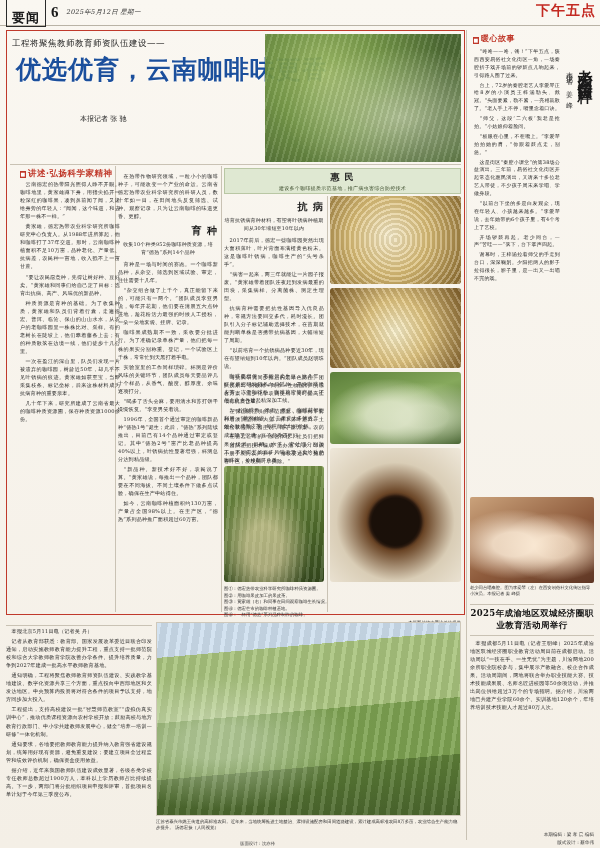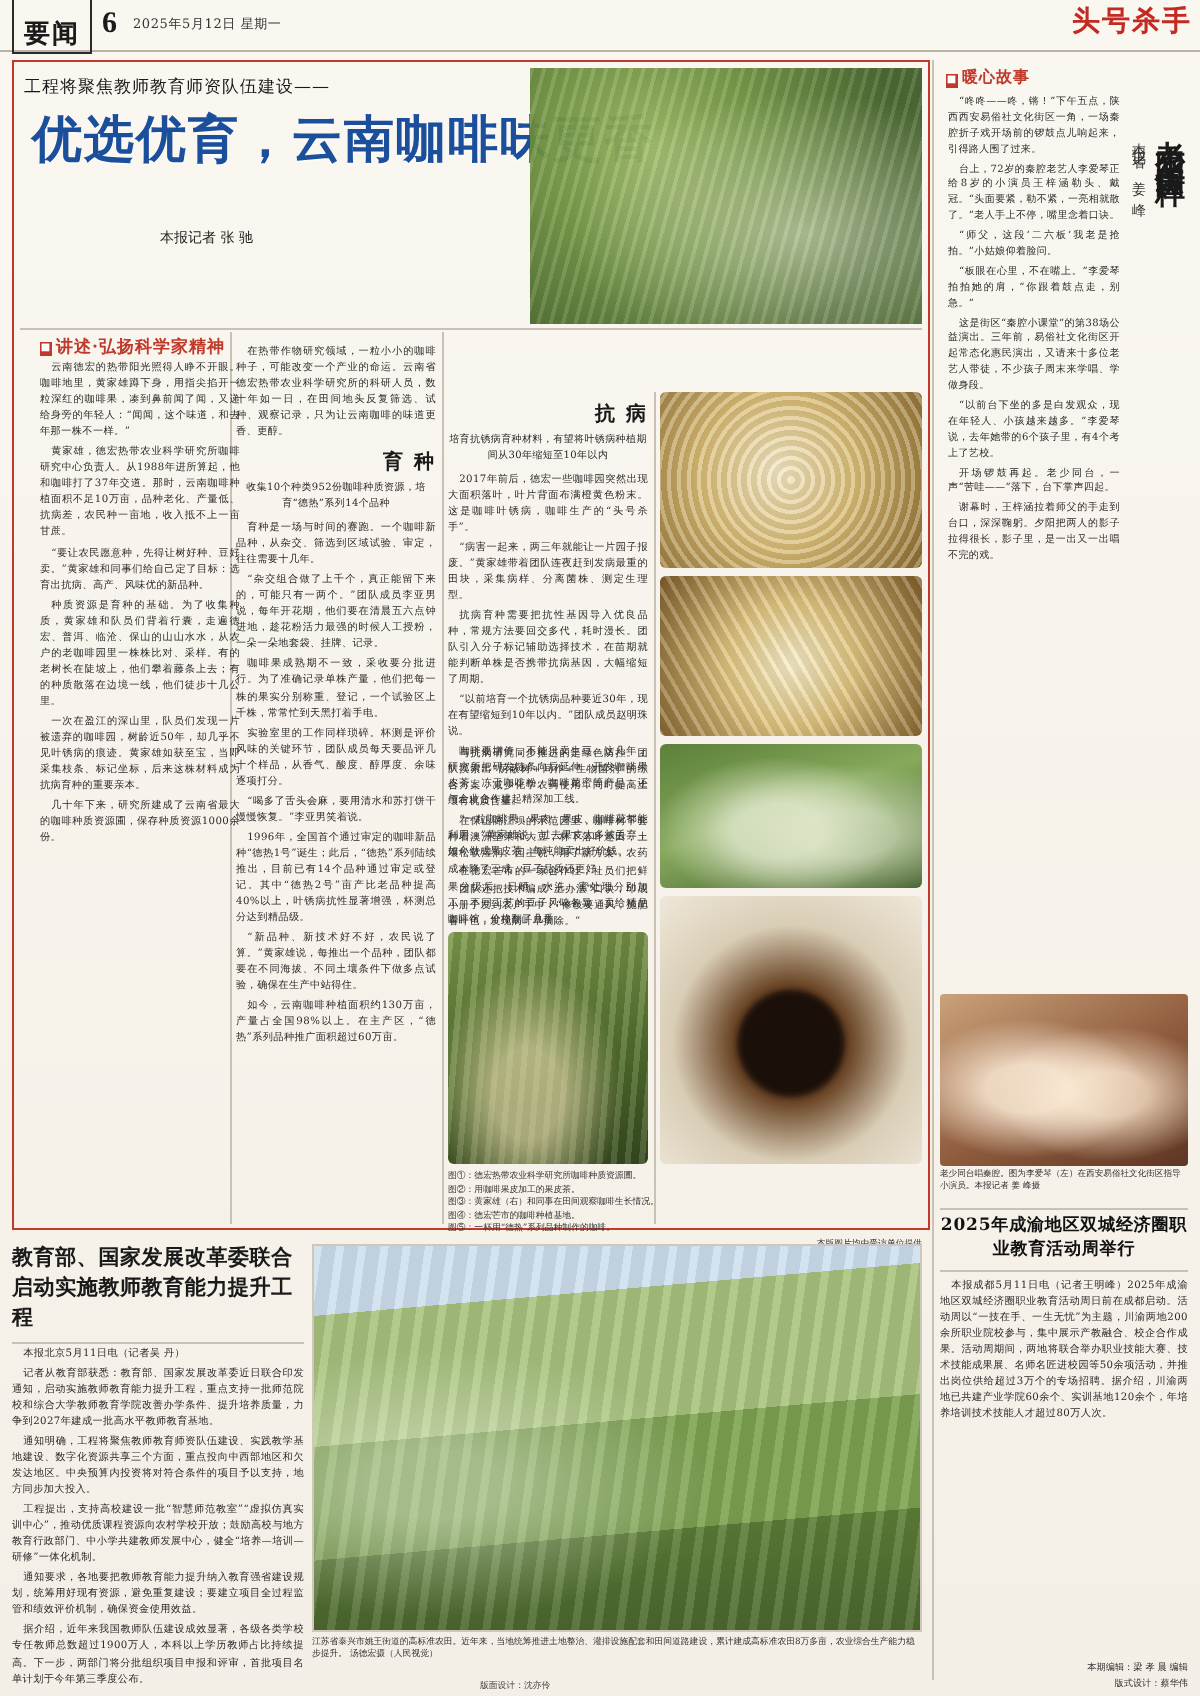--- a/index.html
+++ b/index.html
@@ -21,21 +21,21 @@
   .masthead {
     position:absolute; left:0; top:0; width:600px; height:26px;
     border-bottom:1px solid #b9b3a6;
     display:flex; align-items:center;
   }
   .sec-box {
     margin-left:6px; border:1px solid #2b2b2b; padding:12px 5px 2px;
     font-size:13px; font-weight:bold; letter-spacing:1px; line-height:1;
   }
   .sec-num { font-size:15px; font-weight:bold; margin-left:5px; font-family:"Liberation Serif",serif;}
-  .sec-date { font-size:6.5px; margin-left:8px; color:#333; letter-spacing:.3px;}
+  .sec-date { font-size:6.5px; margin-left:8px; color:#333; letter-spacing:.3px;font-style:italic;}
   .logo {
     position:absolute; right:4px; top:2px;
     font-size:14px; font-weight:bold; letter-spacing:1px;
     color:#c32a22; font-family:"DejaVu Serif",serif;
   }
 
   
   .redframe {
     position:absolute; border:1.4px solid #c0392b;
   }
@@ -219,21 +219,21 @@
 </style>
 </head>
 <body>
 
 <div class="page">
 
   <div class="masthead">
     <div class="sec-box">要闻</div>
     <div class="sec-num">6</div>
     <div class="sec-date">2025年5月12日  星期一</div>
-    <div class="logo">头号杀手</div>
+    <div class="logo">下午五点</div>
   </div>
 
   <div class="redframe" id="mainframe"></div>
 
   <div class="art-top">
     <div class="art-photo"></div>
     <div class="art-sup">工程将聚焦教师教育师资队伍建设——</div>
     <div class="art-title">优选优育，云南咖啡味更香</div>
     <div class="art-byline">本报记者  张  驰</div>
   </div>
@@ -272,20 +272,24 @@
       <p>“杂交组合做了上千个，真正能留下来的，可能只有一两个。”团队成员李亚男说，每年开花期，他们要在清晨五六点钟进地，趁花粉活力最强的时候人工授粉，一朵一朵地套袋、挂牌、记录。</p>
       <p>咖啡果成熟期不一致，采收要分批进行。为了准确记录单株产量，他们把每一株的果实分别称重、登记，一个试验区上千株，常常忙到天黑打着手电。</p>
       <p>实验室里的工作同样琐碎。杯测是评价风味的关键环节，团队成员每天要品评几十个样品，从香气、酸度、醇厚度、余味逐项打分。</p>
       <p>“喝多了舌头会麻，要用清水和苏打饼干慢慢恢复。”李亚男笑着说。</p>
       <p>1996年，全国首个通过审定的咖啡新品种“德热1号”诞生；此后，“德热”系列陆续推出，目前已有14个品种通过审定或登记。其中“德热2号”亩产比老品种提高40%以上，叶锈病抗性显著增强，杯测总分达到精品级。</p>
       <p>“新品种、新技术好不好，农民说了算。”黄家雄说，每推出一个品种，团队都要在不同海拔、不同土壤条件下做多点试验，确保在生产中站得住。</p>
       <p>如今，云南咖啡种植面积约130万亩，产量占全国98%以上。在主产区，“德热”系列品种推广面积超过60万亩。</p>
     </div>
   </div>
 
+  <div class="hm-banner">
+    <div class="t">惠  民</div>
+    <div class="s">建设多个咖啡提质示范基地，推广病虫害综合防控技术</div>
+  </div>
 
   <div id="col3">
     <div class="ctitle">抗  病</div>
     <div class="body-cn" style="text-align:center;font-size:5px;margin-bottom:3px;">
       <p style="text-indent:0">培育抗锈病育种材料，有望将叶锈病种植期间从30年缩短至10年以内</p>
     </div>
     <div class="body-cn">
       <p>2017年前后，德宏一些咖啡园突然出现大面积落叶，叶片背面布满橙黄色粉末。这是咖啡叶锈病，咖啡生产的“头号杀手”。</p>
       <p>“病害一起来，两三年就能让一片园子报废。”黄家雄带着团队连夜赶到发病最重的田块，采集病样、分离菌株、测定生理型。</p>
       <p>抗病育种需要把抗性基因导入优良品种，常规方法要回交多代，耗时漫长。团队引入分子标记辅助选择技术，在苗期就能判断单株是否携带抗病基因，大幅缩短了周期。</p>
@@ -352,21 +356,20 @@
       <p>本报成都5月11日电（记者王明峰）2025年成渝地区双城经济圈职业教育活动周日前在成都启动。活动周以“一技在手、一生无忧”为主题，川渝两地200余所职业院校参与，集中展示产教融合、校企合作成果。活动周期间，两地将联合举办职业技能大赛、技术技能成果展、名师名匠进校园等50余项活动，并推出岗位供给超过3万个的专场招聘。据介绍，川渝两地已共建产业学院60余个、实训基地120余个，年培养培训技术技能人才超过80万人次。</p>
     </div>
   </div>
 
   <div class="footer">
     <div>本期编辑：梁  孝  晨  编辑</div>
     <div>版式设计：蔡华伟</div>
   </div>
 
   <div id="bl">
-    <div class="bl-title">教育部、国家发展改革委联合启动实施教师教育能力提升工程</div>
     <div class="hrule" style="position:relative; left:0; top:3px; width:100%; margin-bottom:4px;"></div>
     <div class="body-cn">
       <p><span>本报北京5月11日电（记者吴  丹）</span></p>
       <p>记者从教育部获悉：教育部、国家发展改革委近日联合印发通知，启动实施教师教育能力提升工程，重点支持一批师范院校和综合大学教师教育学院改善办学条件、提升培养质量，力争到2027年建成一批高水平教师教育基地。</p>
       <p>通知明确，工程将聚焦教师教育师资队伍建设、实践教学基地建设、数字化资源共享三个方面，重点投向中西部地区和欠发达地区。中央预算内投资将对符合条件的项目予以支持，地方同步加大投入。</p>
       <p>工程提出，支持高校建设一批“智慧师范教室”“虚拟仿真实训中心”，推动优质课程资源向农村学校开放；鼓励高校与地方教育行政部门、中小学共建教师发展中心，健全“培养—培训—研修”一体化机制。</p>
       <p>通知要求，各地要把教师教育能力提升纳入教育强省建设规划，统筹用好现有资源，避免重复建设；要建立项目全过程监管和绩效评价机制，确保资金使用效益。</p>
       <p>据介绍，近年来我国教师队伍建设成效显著，各级各类学校专任教师总数超过1900万人，本科以上学历教师占比持续提高。下一步，两部门将分批组织项目申报和评审，首批项目名单计划于今年第三季度公布。</p>
     </div>
   </div>

